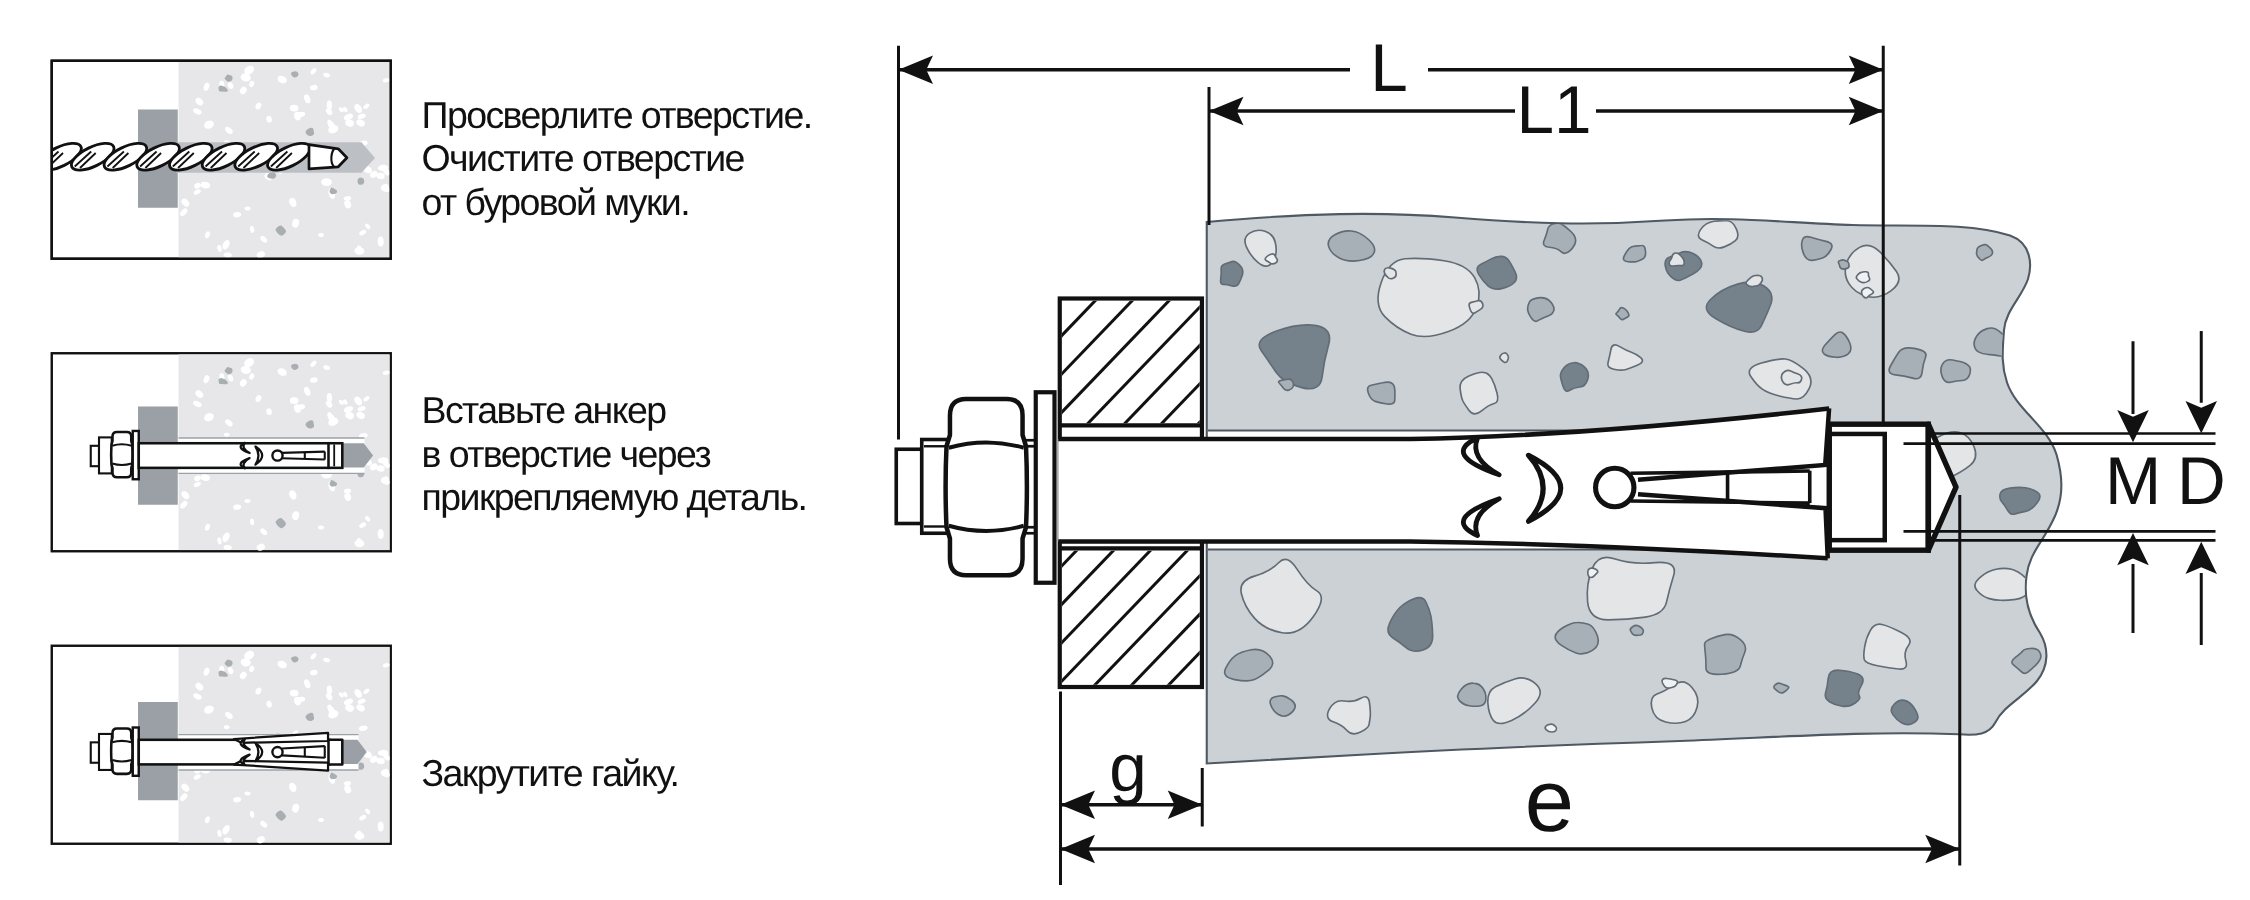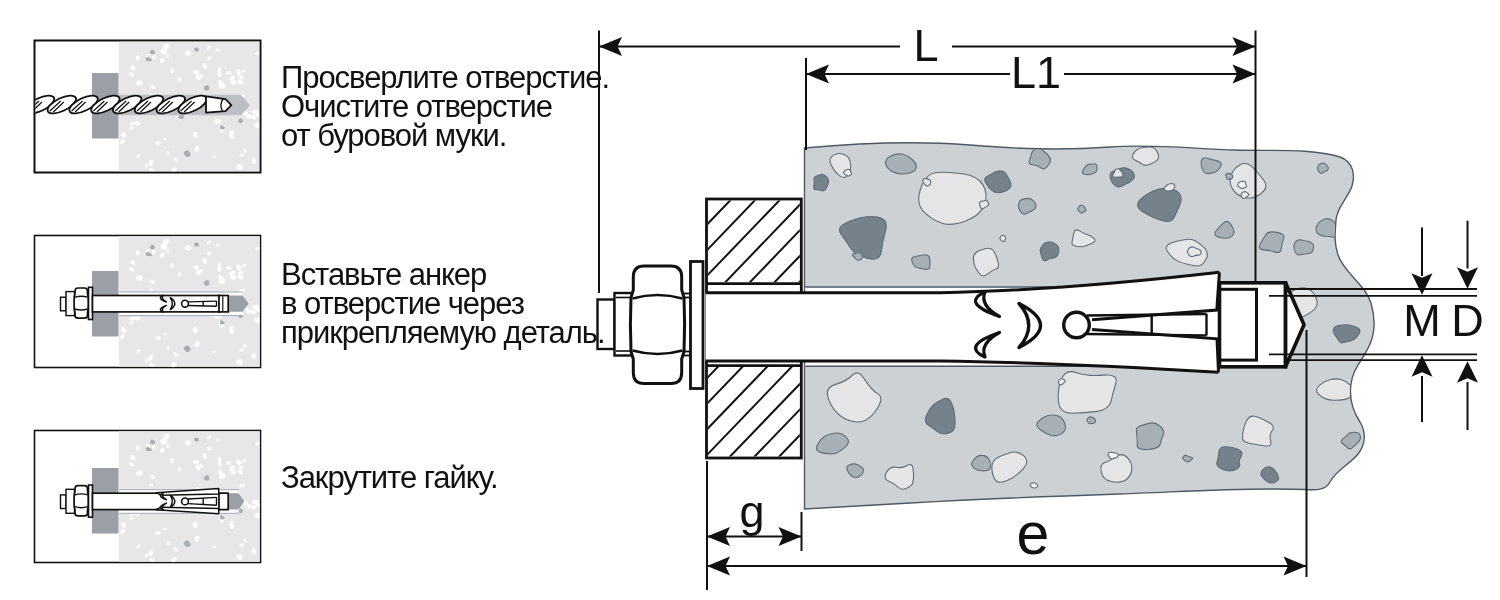--- a/index.html
+++ b/index.html
@@ -1,17 +1,17 @@
 <!DOCTYPE html>
 <html><head><meta charset="utf-8">
 <style>
 html,body{margin:0;padding:0;background:#fff;width:1500px;height:600px;overflow:hidden}
 *{box-sizing:border-box}
 body{font-family:"Liberation Sans",sans-serif;color:#111}
-.txt{position:absolute;font-size:31px;line-height:29px;letter-spacing:-1.05px;white-space:nowrap}
+.txt{position:absolute;font-size:25px;line-height:29px;letter-spacing:-1.05px;white-space:nowrap}
 </style></head>
 <body>
 <svg width="1500" height="600" viewBox="0 0 1500 600" style="position:absolute;left:0;top:0">
 
 <g>
   <rect x="34.5" y="40.5" width="226" height="132" fill="#fff" stroke="#111" stroke-width="1.6"></rect>
   <rect x="119" y="41.3" width="140.7" height="130.4" fill="#e7e7e9"></rect>
   <g transform="translate(119,41.3)">
         <ellipse cx="90.0" cy="6.2" rx="2.4" ry="1.4" transform="rotate(133 90.0 6.2)" fill="#fff"></ellipse>
 <ellipse cx="95.0" cy="115.4" rx="2.0" ry="1.3" transform="rotate(5 95.0 115.4)" fill="#fff"></ellipse>
@@ -601,12 +601,12 @@
   <text x="926" y="60.5" font-size="45" text-anchor="middle">L</text>
   <text x="1036" y="88.4" font-size="45" text-anchor="middle">L1</text>
   <text x="752" y="527" font-size="45" text-anchor="middle">g</text>
   <text x="1033" y="554" font-size="59" text-anchor="middle">e</text>
   <text x="1422" y="336.3" font-size="45" text-anchor="middle">M</text>
   <text x="1467.5" y="336.3" font-size="45" text-anchor="middle">D</text>
 </g>
 </svg>
 <div class="txt" style="left:281px;top:62.6px">Просверлите отверстие.<br>Очистите отверстие<br>от буровой муки.</div>
 <div class="txt" style="left:281px;top:260.4px">Вставьте анкер<br>в отверстие через<br>прикрепляемую деталь.</div>
-<div class="txt" style="left:281px;top:463px">Закрутите гайку.</div>
+<div class="txt" style="left:281px;top:502px">Закрутите гайку.</div>
 </body></html>

